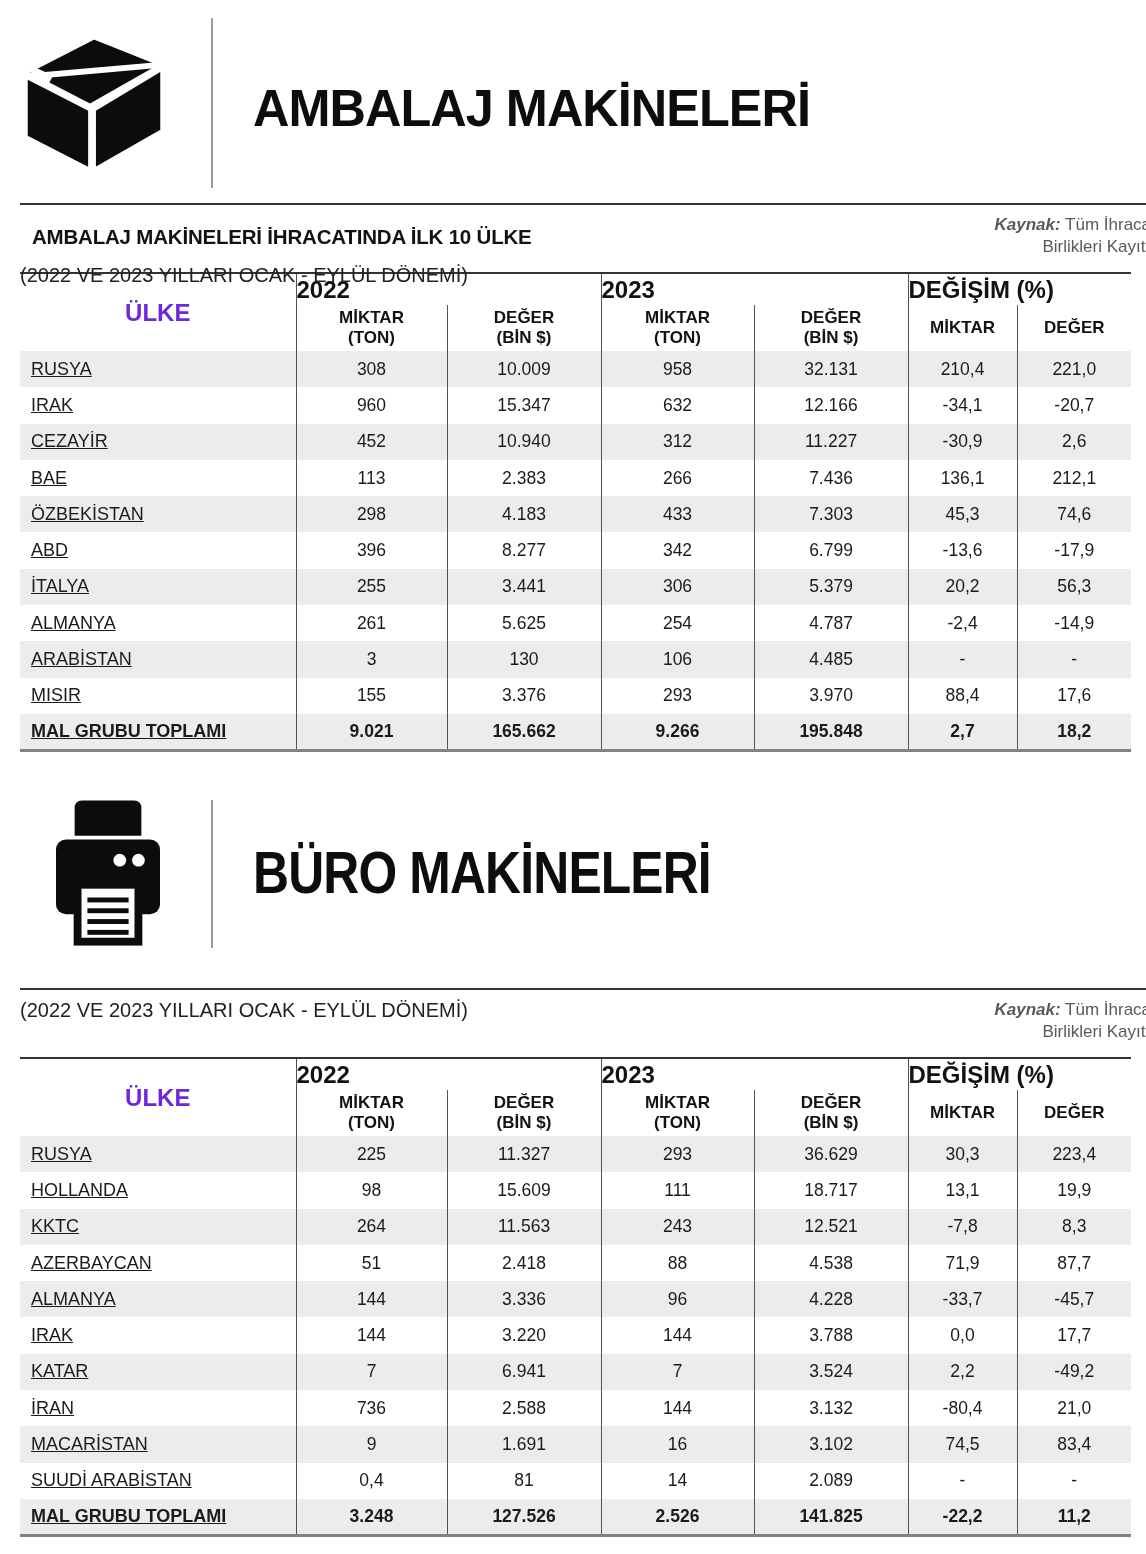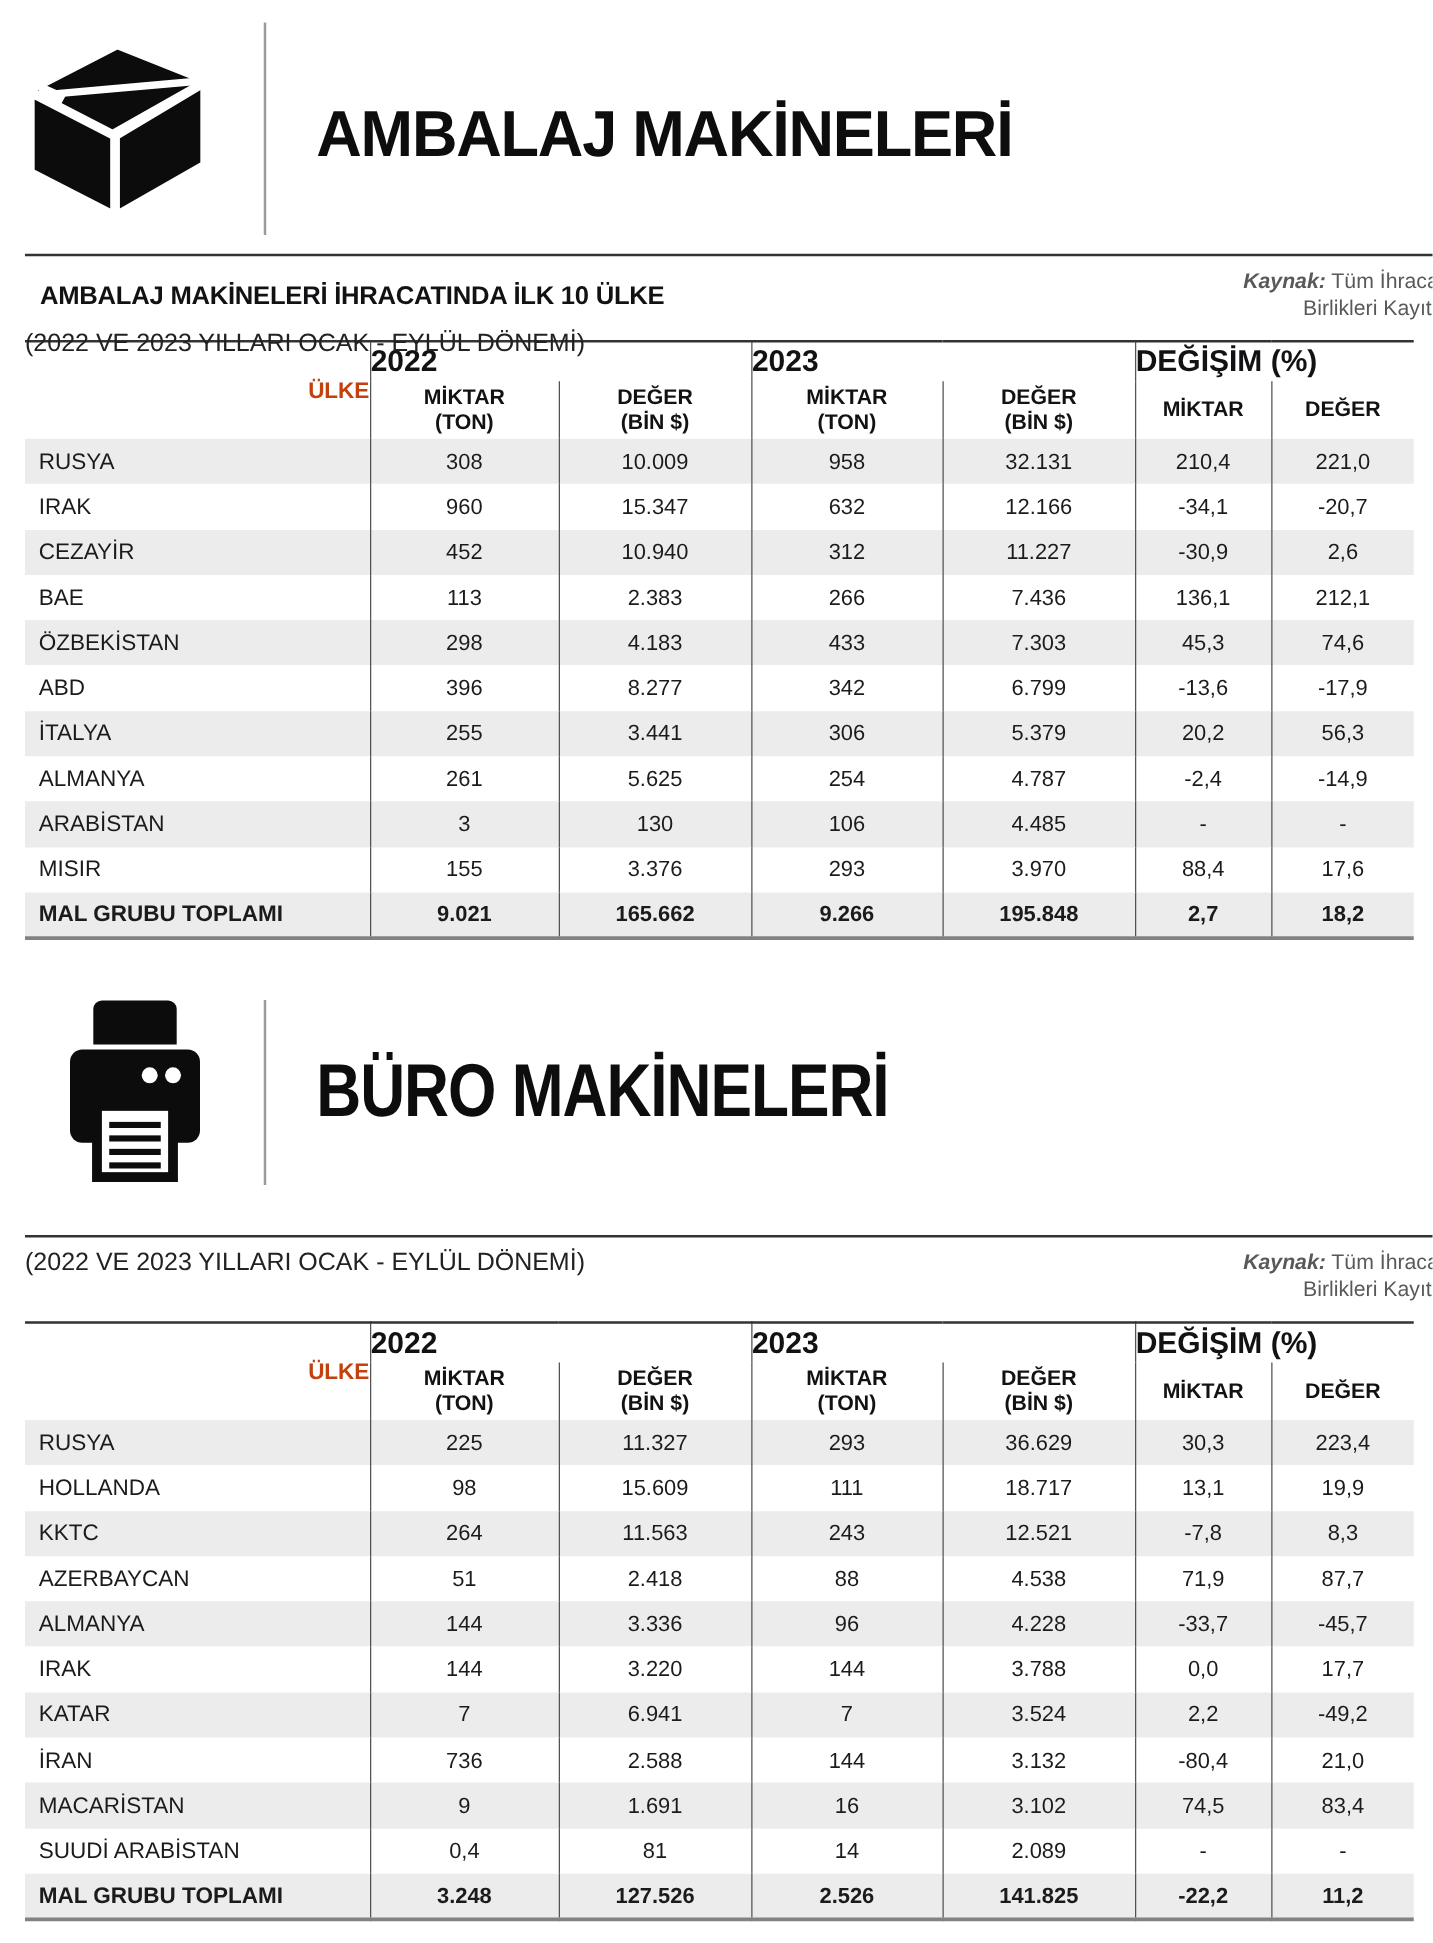--- a/index.html
+++ b/index.html
@@ -52,34 +52,34 @@
   table.datatable{
     border-collapse:collapse;table-layout:fixed;
     margin-left:20px;width:1111px;
     border-top:2px solid #333335;
     border-bottom:3px solid #808285;
   }
   table.datatable th, table.datatable td{padding:0;vertical-align:middle;}
   thead tr.hr1{height:32px;}
   thead tr.hr2{height:46px;}
   th.h-country{
-    text-align:right;padding-left:11px;font-size:18px;font-weight:700;color:#c2410c;
+    text-align:center;padding-left:11px;font-size:24px;font-weight:700;color:#6d28d9;
   }
   th.h-group{
     font-size:24px;font-weight:700;text-align:left;color:#121214;
     border-left:1px solid #515254;vertical-align:middle;
   }
   th.h-sub{
     font-size:17px;font-weight:700;text-align:center;color:#121214;
     line-height:20px;white-space:pre-line;border-left:1px solid #515254;
   }
   tbody tr{height:36.3px;}
   tbody tr:nth-child(odd) td{background:#ececec;}
   tbody td{font-size:17.5px;text-align:center;color:#1b1b1d;}
-  tbody td.c-country{text-align:left;padding-left:11px;font-size:18px;}
+  tbody td.c-country{text-align:left;padding-left:11px;font-size:18px;text-decoration:underline;}
   tbody td + td{border-left:1px solid #515254;}
   tbody tr.total-row td{font-weight:700;}
 </style>
 </head>
 <body>
 
 <div class="page">
 
   <header class="brand">
     <div class="brand-icon icon-box">

